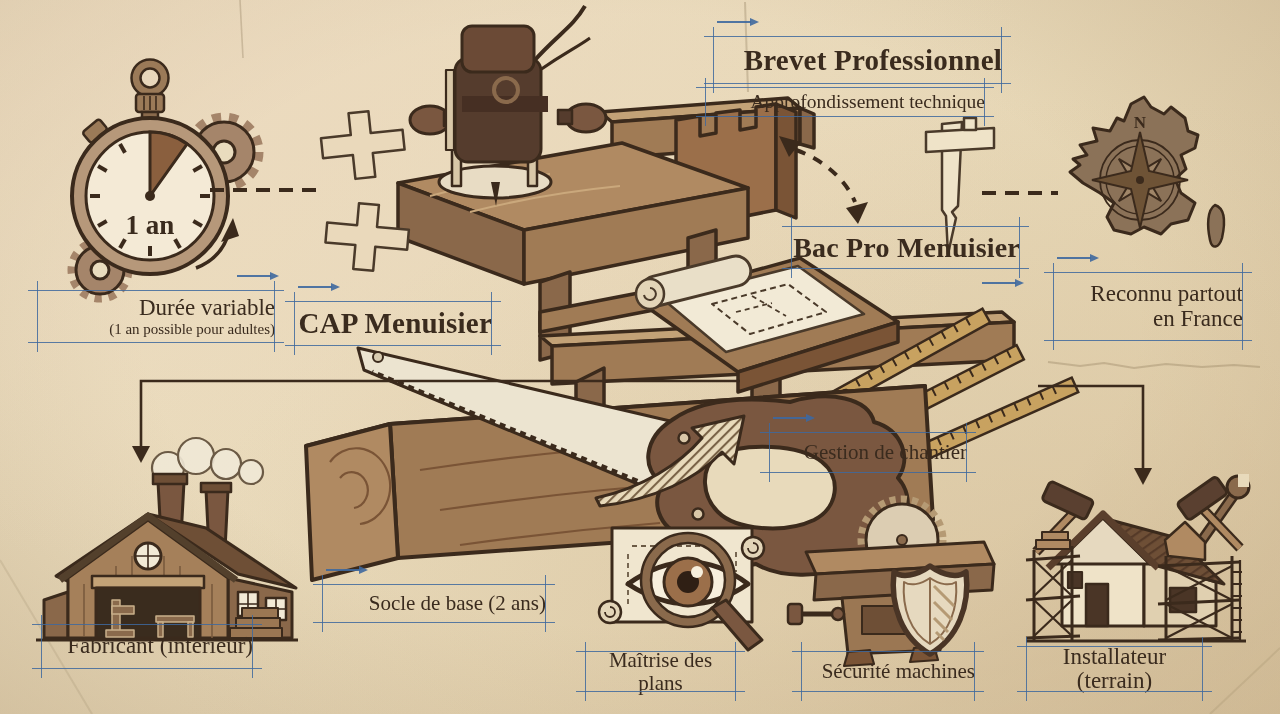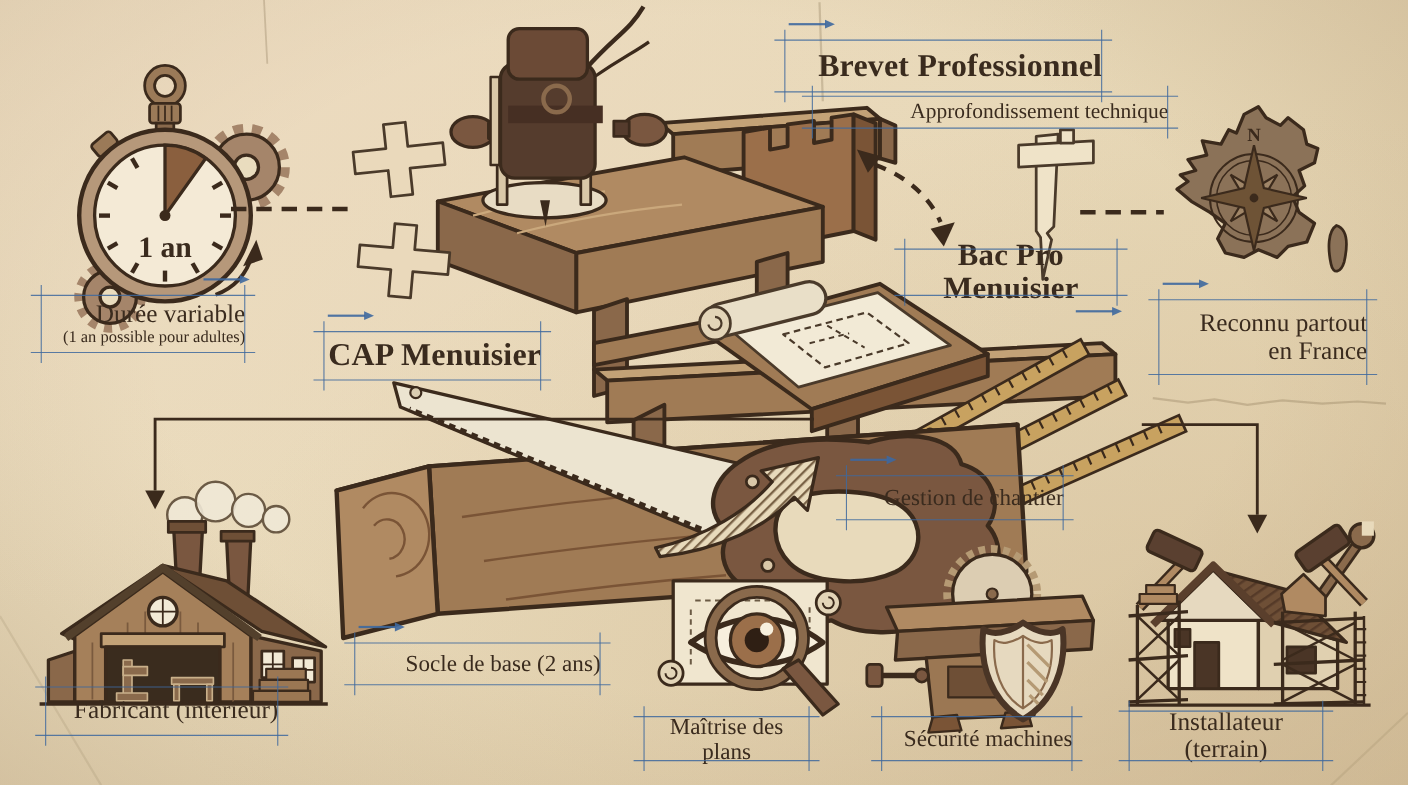--- a/index.html
+++ b/index.html
@@ -349,36 +349,36 @@
     <rect x="1042" y="532" width="26" height="8" fill="#b08a62" stroke-width="2"></rect>
     <line x1="1026" y1="641" x2="1246" y2="641" stroke-width="3"></line>
   </g>
 </svg>
 
 <div class="dbox t-big" style="left:713px;top:36px;width:289px;height:48px;font-size:29px;">
   <span class="barrow"></span>
   <span>Brevet Professionnel</span>
 </div>
 
-<div class="dbox t-sub" style="left:738px;top:87px;width:324px;height:30px;">
+<div class="dbox t-sub" style="left:705px;top:87px;width:280px;height:30px;">
   <span>Approfondissement technique</span>
 </div>
 
-<div class="dbox" style="left:37px;top:268px;width:186px;height:53px;">
+<div class="dbox" style="left:37px;top:290px;width:238px;height:53px;">
   <span class="barrow tr"></span>
   <span class="t-med2">Durée variable</span>
   <span class="t-small">(1 an possible pour adultes)</span>
 </div>
 
 <div class="dbox t-big" style="left:294px;top:301px;width:198px;height:45px;font-size:29px;">
   <span class="barrow"></span>
   <span>CAP Menuisier</span>
 </div>
 
-<div class="dbox t-big" style="left:791px;top:226px;width:194px;height:43px;font-size:28px;margin-left:31px;">
+<div class="dbox t-big" style="left:791px;top:226px;width:229px;height:43px;font-size:28px;">
   <span class="barrow br"></span>
   <span>Bac Pro Menuisier</span>
 </div>
 
 <div class="dbox" style="left:1053px;top:272px;width:190px;height:69px;">
   <span class="barrow"></span>
   <span class="t-med2">Reconnu partout</span>
   <span class="t-med2">en France</span>
 </div>
 

